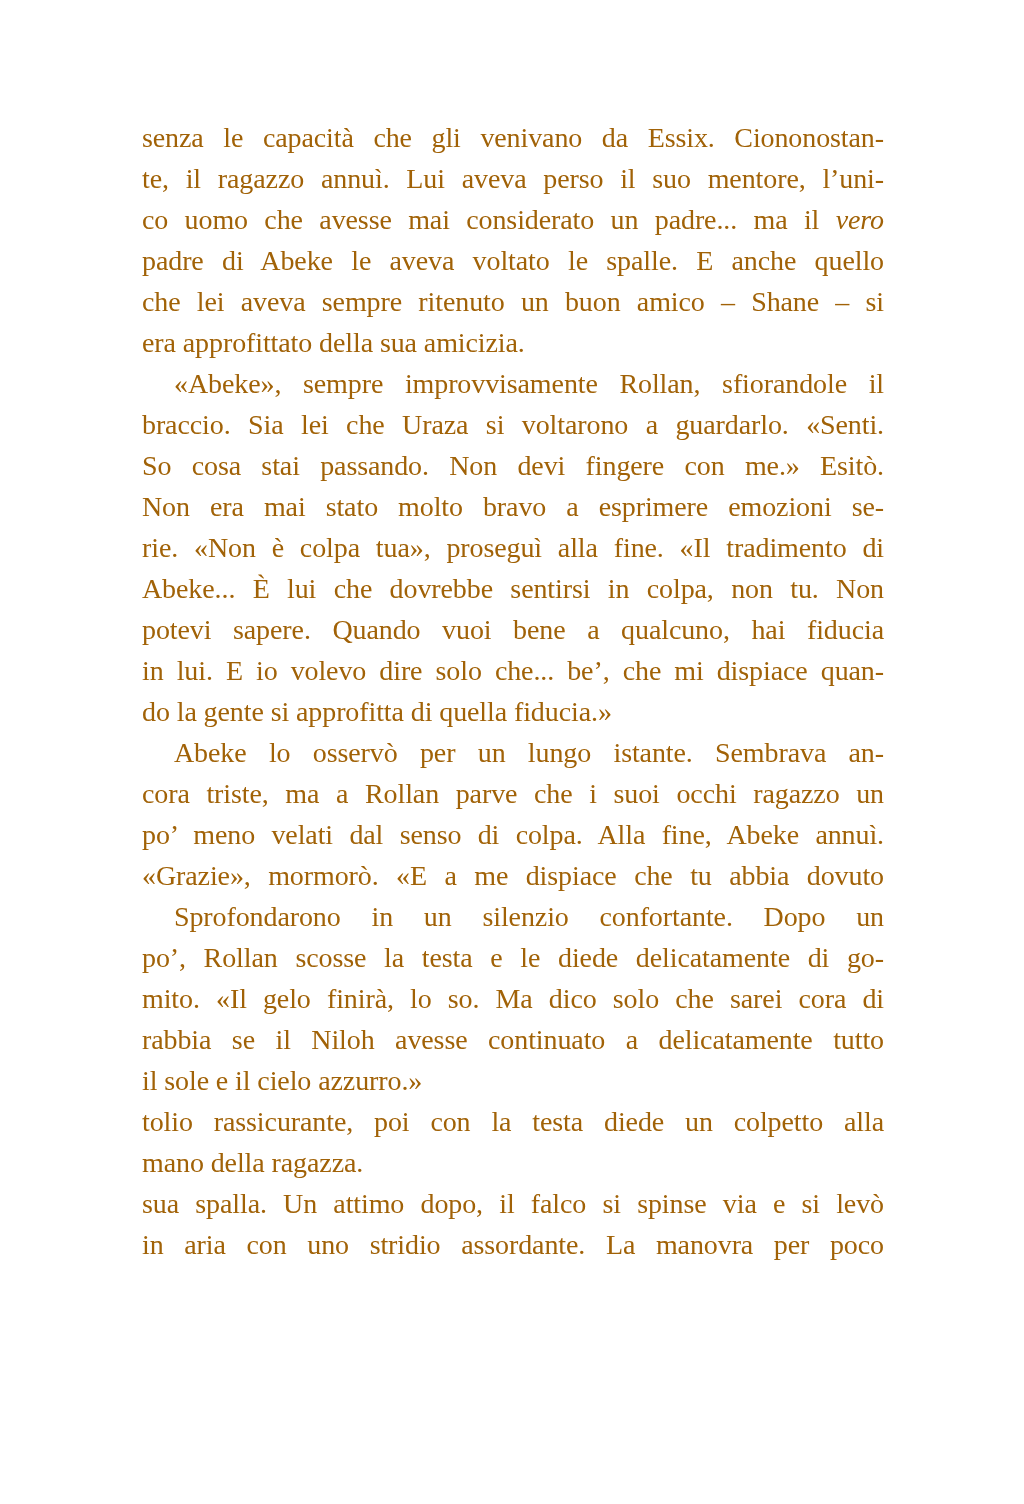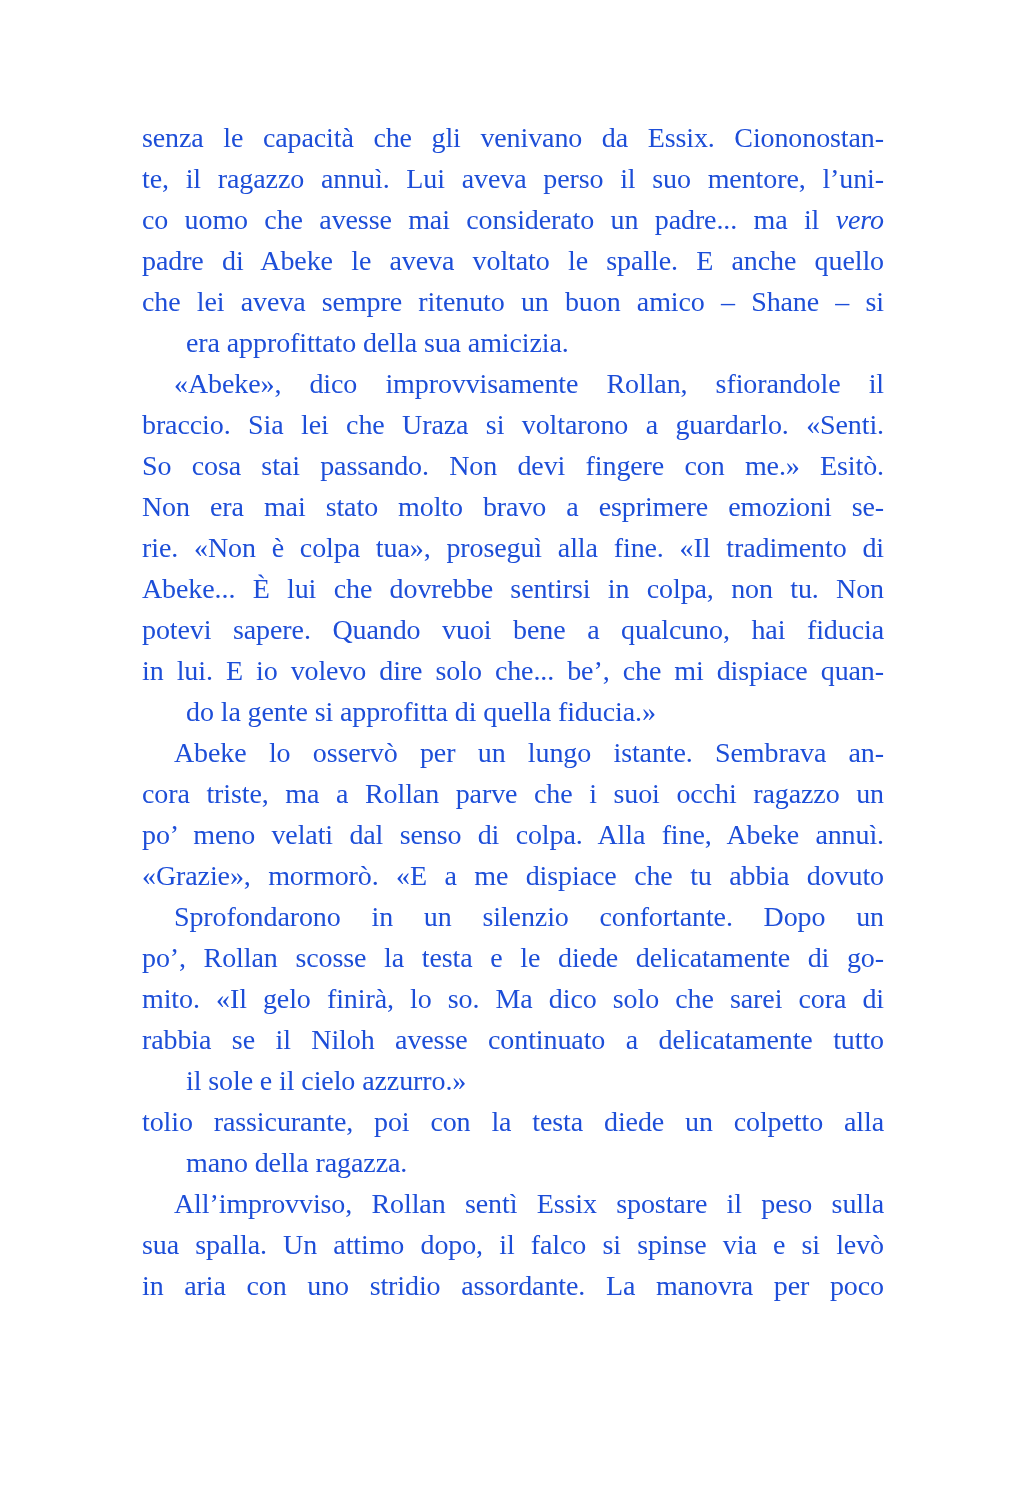--- a/index.html
+++ b/index.html
@@ -7,21 +7,21 @@
     padding: 0;
     background: #ffffff;
   }
   .page {
     position: relative;
     width: 1024px;
     height: 1420px;
     background: #ffffff;
     overflow: hidden;
     font-family: "Liberation Serif", "DejaVu Serif", serif;
-    color: #1d4ed8;
+    color: #a16207;
   }
   .text-block {
     position: absolute;
     left: 142px;
     top: 117px;
     width: 742px;
     font-size: 28px;
     line-height: 41px;
     letter-spacing: -0.1px;
   }
@@ -34,21 +34,20 @@
     text-align: justify;
     text-align-last: justify;
     text-justify: inter-word;
     white-space: normal;
   }
   .line.indent {
     text-indent: 32px;
   }
   .line.endline {
     text-align-last: left;
-    margin-left: 44px;
   }
   .page-number {
     position: absolute;
     left: 926px;
     top: 1430px;
     width: 40px;
     font-size: 27px;
     line-height: 32px;
     text-align: left;
     letter-spacing: 2px;
@@ -61,21 +60,21 @@
   <div class="text-block">
       <p class="para">
         <span class="line">senza le capacità che gli venivano da Essix. Ciononostan-</span>
         <span class="line">te, il ragazzo annuì. Lui aveva perso il suo mentore, l’uni-</span>
         <span class="line">co uomo che avesse mai considerato un padre... ma il <i>vero</i></span>
         <span class="line">padre di Abeke le aveva voltato le spalle. E anche quello</span>
         <span class="line">che lei aveva sempre ritenuto un buon amico – Shane – si</span>
         <span class="line endline">era approfittato della sua amicizia.</span>
       </p>
       <p class="para">
-        <span class="line indent">«Abeke», dico improvvisamente Rollan, sfiorandole il</span>
+        <span class="line indent">«Abeke», sempre improvvisamente Rollan, sfiorandole il</span>
         <span class="line">braccio. Sia lei che Uraza si voltarono a guardarlo. «Senti.</span>
         <span class="line">So cosa stai passando. Non devi fingere con me.» Esitò.</span>
         <span class="line">Non era mai stato molto bravo a esprimere emozioni se-</span>
         <span class="line">rie. «Non è colpa tua», proseguì alla fine. «Il tradimento di</span>
         <span class="line">Abeke... È lui che dovrebbe sentirsi in colpa, non tu. Non</span>
         <span class="line">potevi sapere. Quando vuoi bene a qualcuno, hai fiducia</span>
         <span class="line">in lui. E io volevo dire solo che... be’, che mi dispiace quan-</span>
         <span class="line endline">do la gente si approfitta di quella fiducia.»</span>
       </p>
       <p class="para">
@@ -89,19 +88,18 @@
         <span class="line">po’, Rollan scosse la testa e le diede delicatamente di go-</span>
         <span class="line">mito. «Il gelo finirà, lo so. Ma dico solo che sarei cora di</span>
         <span class="line">rabbia se il Niloh avesse continuato a delicatamente tutto</span>
         <span class="line endline">il sole e il cielo azzurro.»</span>
       </p>
       <p class="para">
         <span class="line">tolio rassicurante, poi con la testa diede un colpetto alla</span>
         <span class="line endline">mano della ragazza.</span>
       </p>
       <p class="para">
-        <span class="line indent">All’improvviso, Rollan sentì Essix spostare il peso sulla</span>
         <span class="line">sua spalla. Un attimo dopo, il falco si spinse via e si levò</span>
         <span class="line">in aria con uno stridio assordante. La manovra per poco</span>
       </p>
     </div>
   <div class="page-number">11</div>
 </div>
 
 </body></html>

